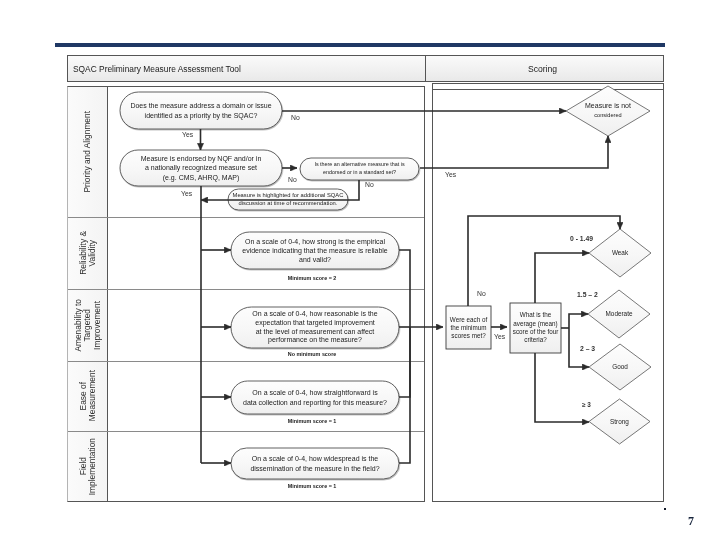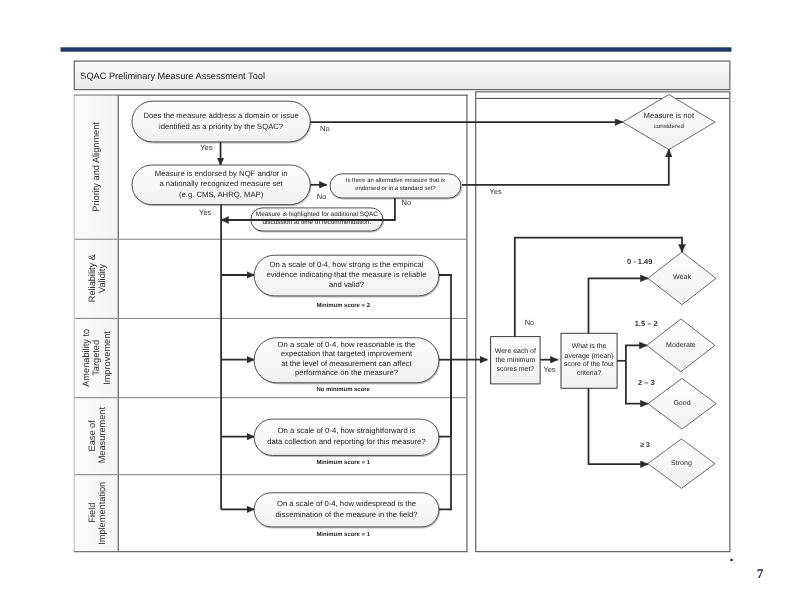--- a/index.html
+++ b/index.html
@@ -59,20 +59,23 @@
     <div class="vcat" style="top:274px;height:70px">
         <span>Ease of</span>
         <span>Measurement</span>
       </div>
     <div class="vcat" style="top:344px;height:71px">
         <span>Field</span>
         <span>Implementation</span>
       </div>
   </div>
 
+  <div class="abs" id="righthdr">
+    <span class="hdrtxt" id="righthdrtxt">Scoring</span>
+  </div>
   <div class="abs" id="rightbody"></div>
 
   <svg id="flow" width="720" height="540" viewBox="0 0 720 540">
     <defs>
       <marker id="ah" markerWidth="7" markerHeight="6.4" refX="6.8" refY="3.2" orient="auto" markerUnits="userSpaceOnUse">
         <path d="M0,0 L7,3.2 L0,6.4 Z" fill="#2b2b2b" stroke="#2b2b2b" stroke-width="0.4"></path>
       </marker>
       <filter id="ds" x="-12%" y="-12%" width="130%" height="135%">
         <feDropShadow dx="0.7" dy="1.0" stdDeviation="0.55" flood-color="#9a9a9a" flood-opacity="0.75"></feDropShadow>
       </filter>

